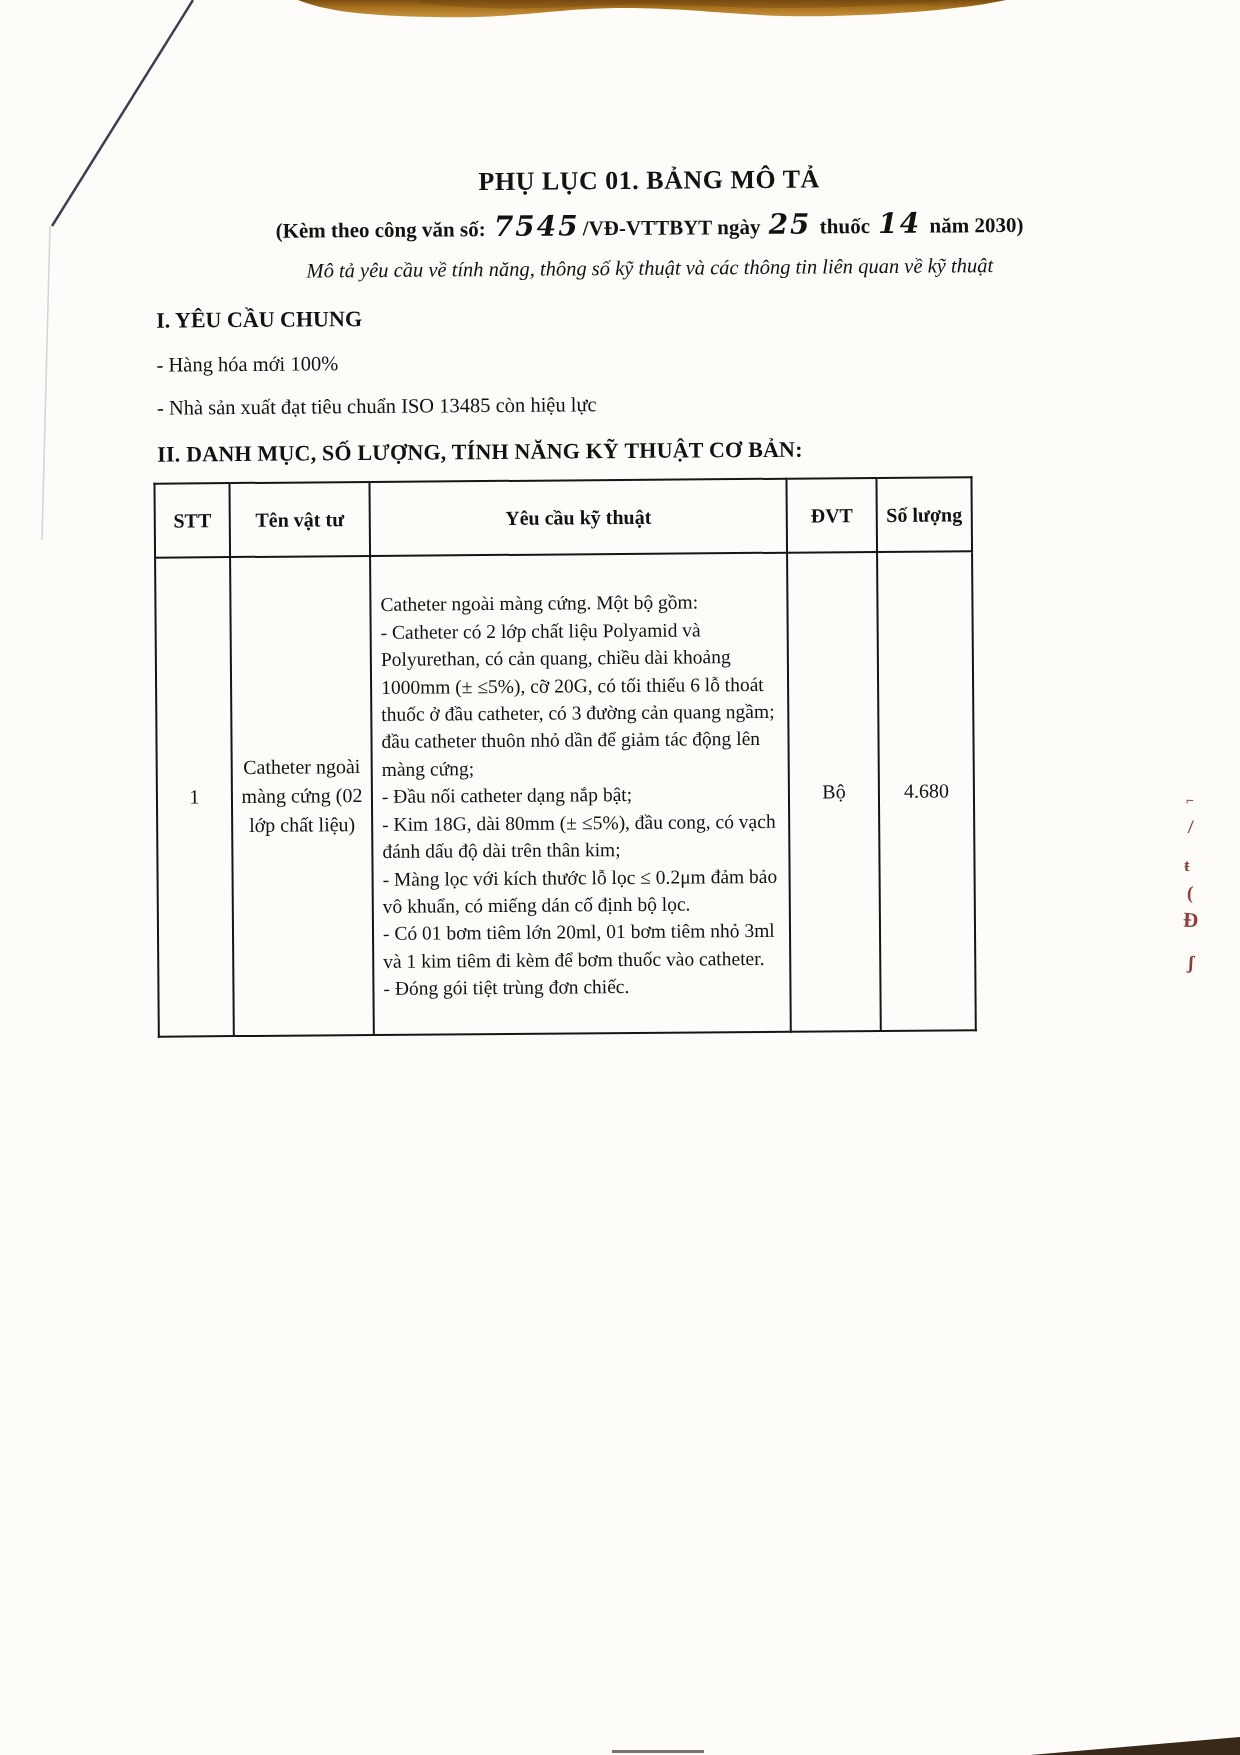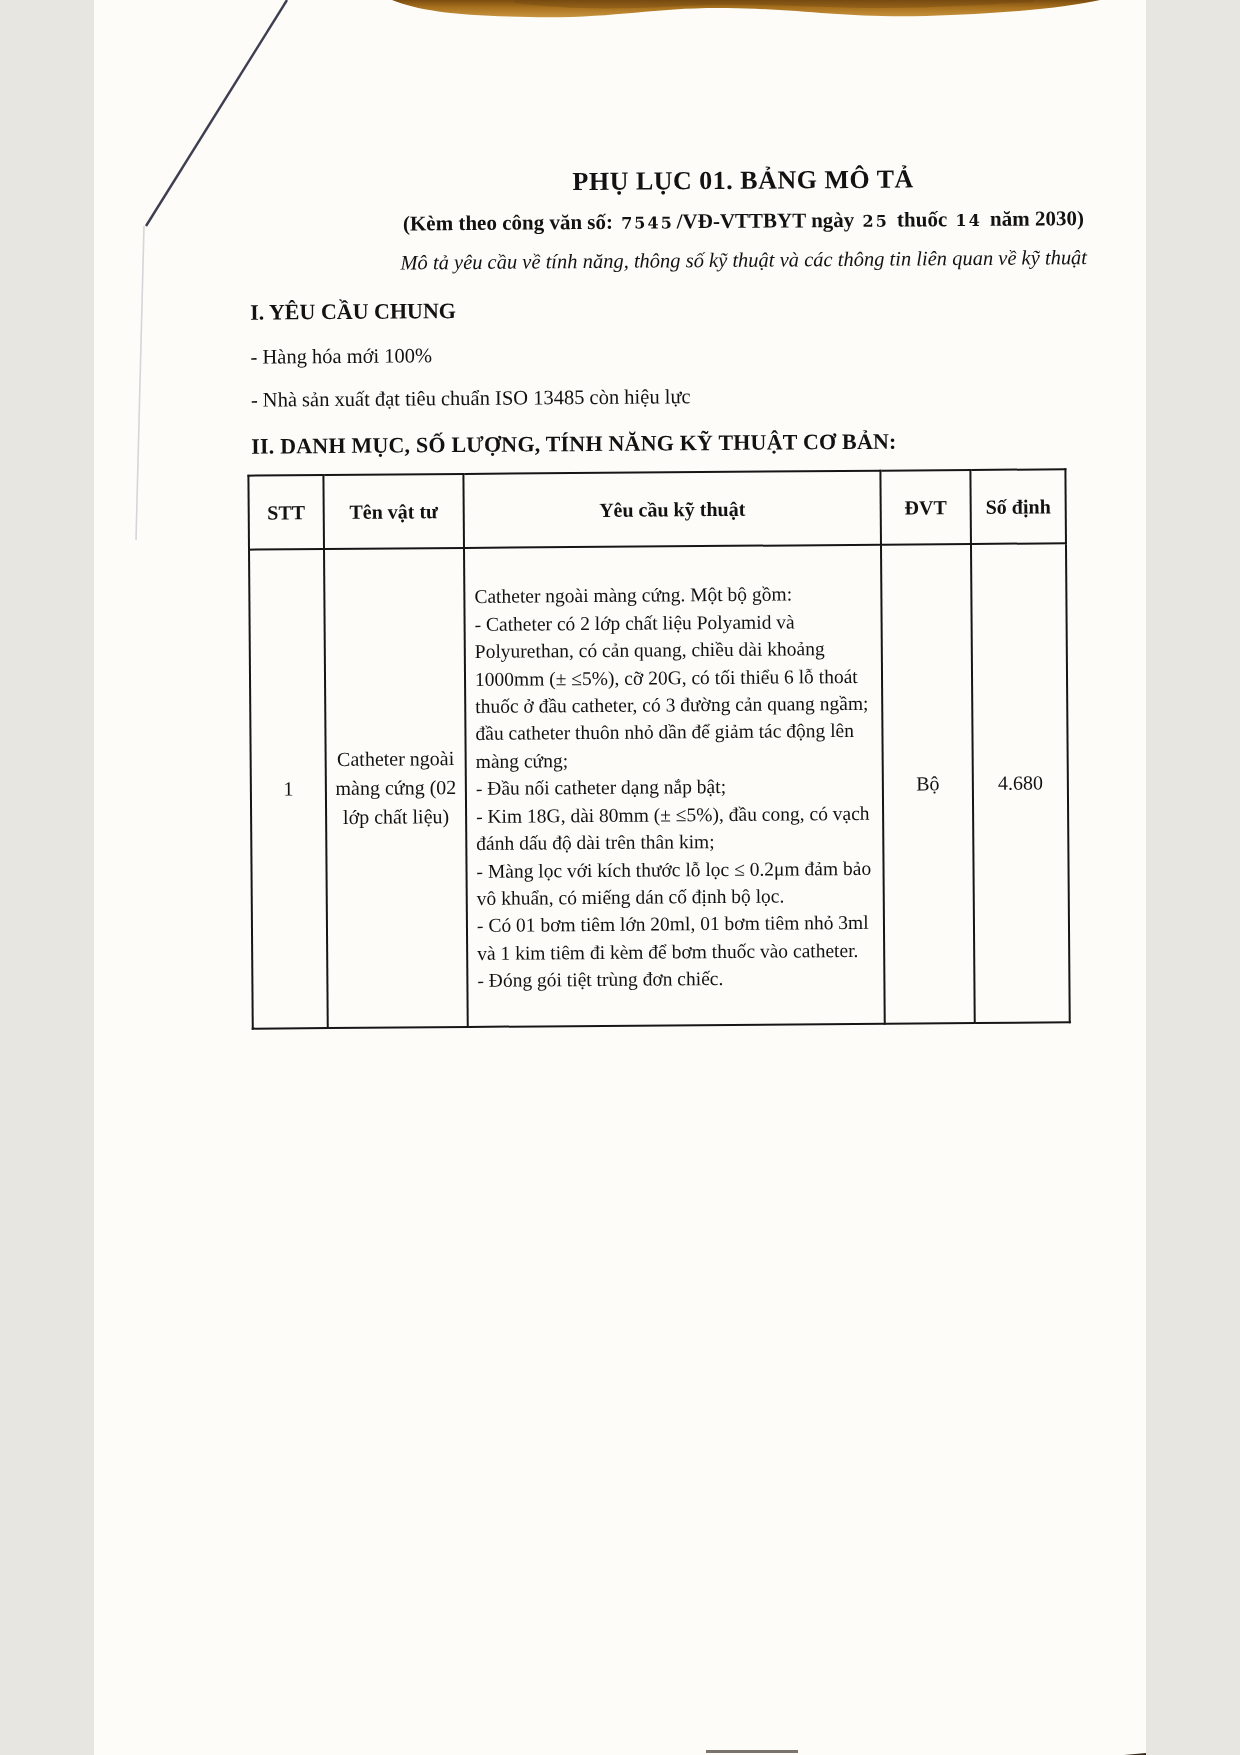--- a/index.html
+++ b/index.html
@@ -3,21 +3,21 @@
 <meta charset="utf-8">
 <style>
   html,body{margin:0;padding:0;}
   body{
     background:#e8e6e0;
     font-family:"Liberation Serif","DejaVu Serif",serif;
     -webkit-font-smoothing:antialiased;
   }
   .page{
     position:relative;
-    width:1052px;height:1755px;
+    width:1240px;height:1755px;
     margin:0 auto;
     background:#fdfcf9;
     overflow:hidden;
     color:#121212;
   }
   .artifacts{
     position:absolute;left:0;top:0;width:1240px;height:1755px;
     pointer-events:none;
   }
   .doc{
@@ -36,22 +36,23 @@
   }
   .subtitle{
     margin-top:13px;
     text-align:center;
     font-size:21px;
     font-weight:bold;
     white-space:nowrap;
   }
   .hand{
     font-family:"DejaVu Serif","Liberation Serif",serif;
+    font-style:italic;
     font-weight:600;
-    font-size:16px;
+    font-size:28px;
     letter-spacing:2px;
     padding:0 3px;
   }
   .desc-line{
     margin-top:15px;
     text-align:center;
     font-size:20.5px;
     font-style:italic;
     font-weight:500;
     white-space:nowrap;
@@ -182,21 +183,21 @@
           <col class="c-spec">
           <col class="c-unit">
           <col class="c-qty">
       </colgroup>
       <thead>
         <tr>
           <th>STT</th>
           <th>Tên vật tư</th>
           <th>Yêu cầu kỹ thuật</th>
           <th>ĐVT</th>
-          <th>Số định</th>
+          <th>Số lượng</th>
         </tr>
       </thead>
       <tbody>
         <tr>
           <td class="cell-stt">1</td>
           <td class="cell-name">Catheter ngoài màng cứng (02 lớp chất liệu)</td>
           <td class="cell-spec">
             <div class="spec-text">Catheter ngoài màng cứng. Một bộ gồm:
 - Catheter có 2 lớp chất liệu Polyamid và Polyurethan, có cản quang, chiều dài khoảng 1000mm (± ≤5%), cỡ 20G, có tối thiểu 6 lỗ thoát thuốc ở đầu catheter, có 3 đường cản quang ngầm; đầu catheter thuôn nhỏ dần để giảm tác động lên màng cứng;
 - Đầu nối catheter dạng nắp bật;

